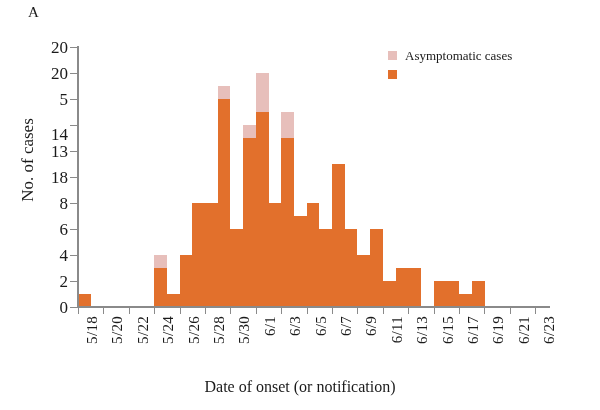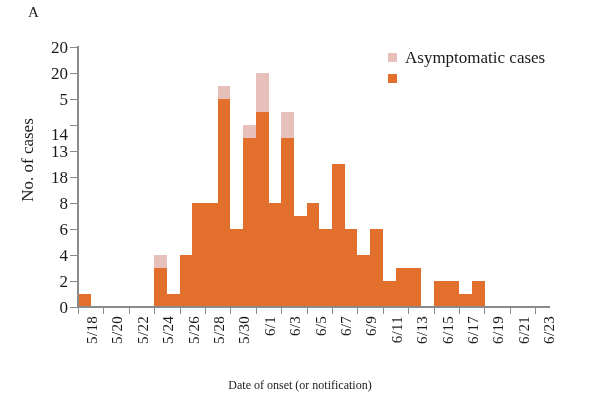--- a/index.html
+++ b/index.html
@@ -108,41 +108,41 @@
     font-size:17px;
     font-family:"Liberation Serif", serif;
     transform:rotate(-90deg);
   }
 
   #x-axis-title{
     position:absolute;
     left:0; top:378px;
     width:600px;
     text-align:center;
-    font-size:12px;
+    font-size:16px;
     font-family:"Liberation Serif", serif;
   }
 
   
   #legend{
     position:absolute;
     left:388px; top:49px;
   }
   .legend-row{
     display:flex;
     align-items:center;
     margin-bottom:8px;
   }
   .legend-swatch{
     width:9px; height:9px;
     margin-right:8px;
     flex:0 0 auto;
   }
   .legend-label{
-    font-size:17px;
+    font-size:13px;
     font-family:"Liberation Serif", serif;
     line-height:1;
     white-space:nowrap;
   }
 </style>
 </head>
 <body>
 
 <div id="panel-label">A</div>
 

